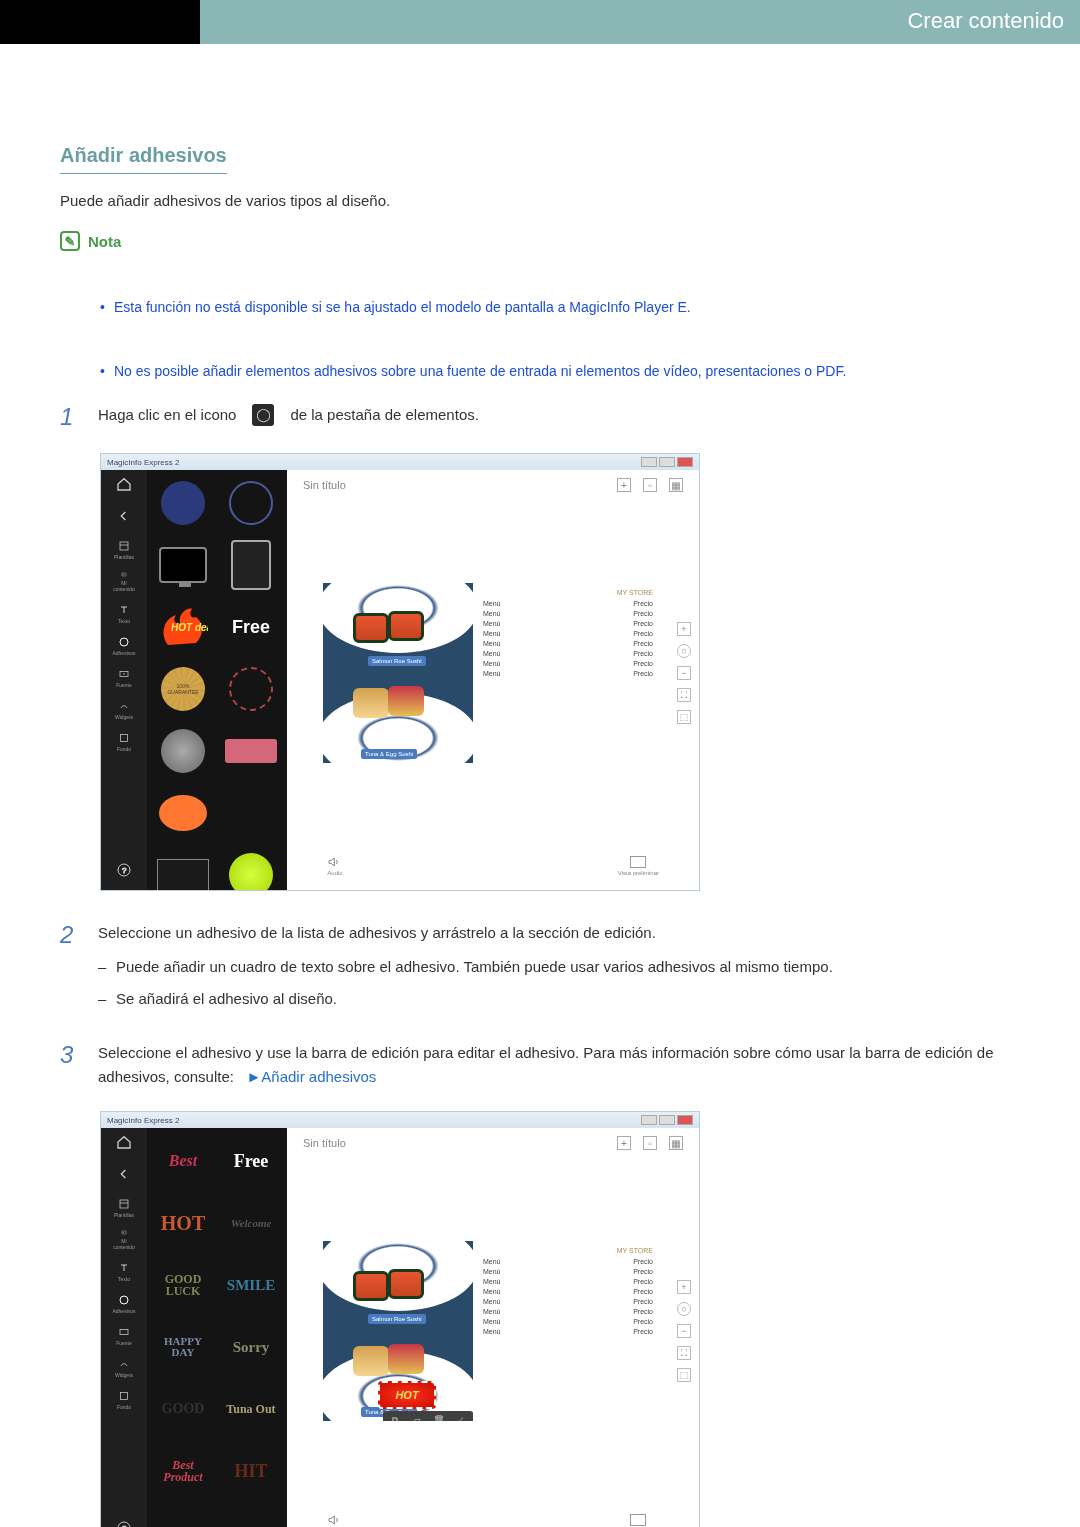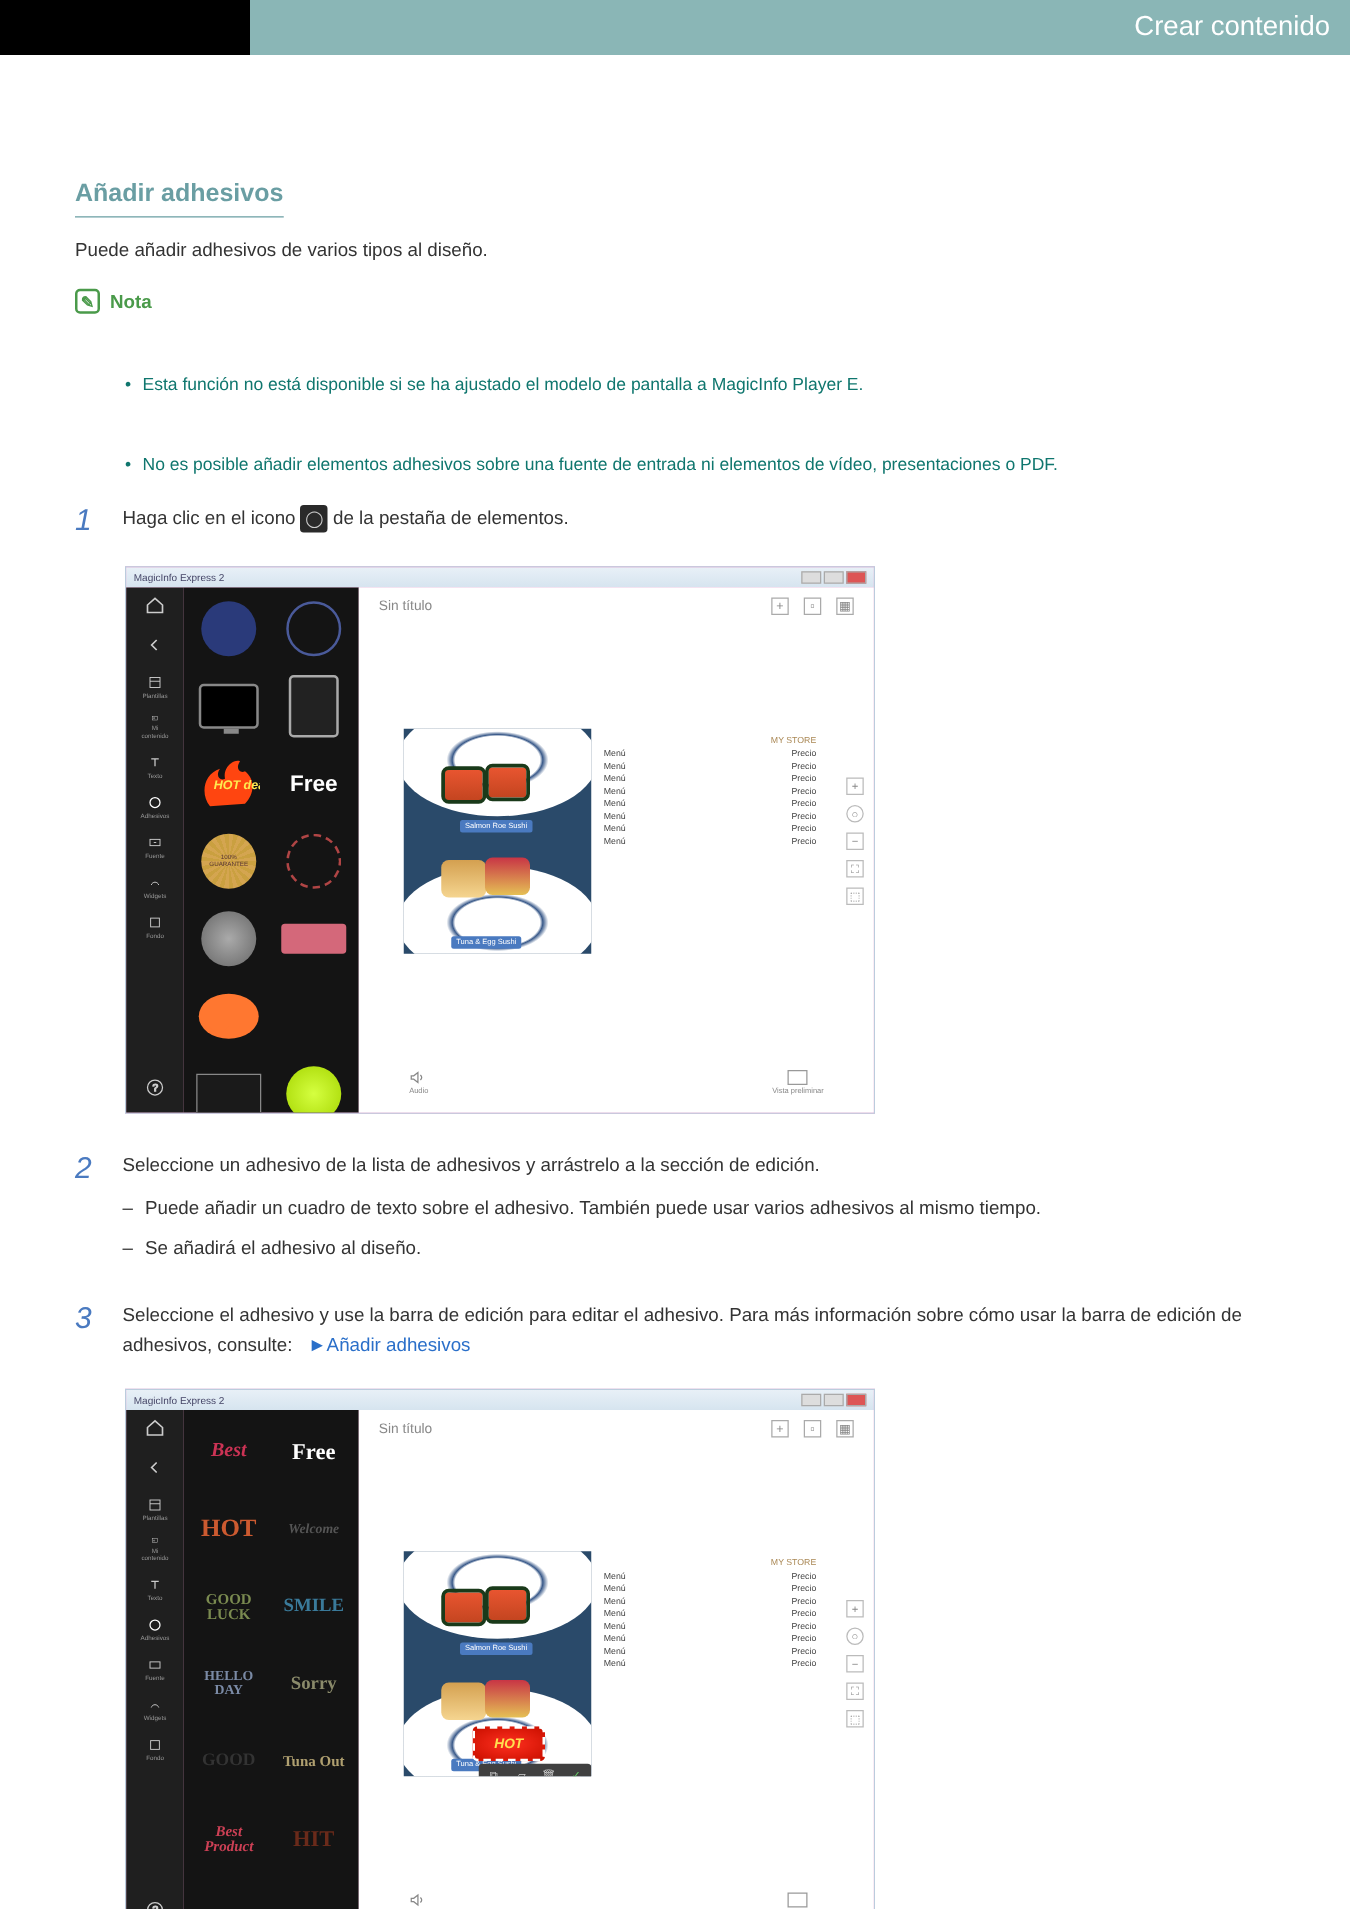--- a/index.html
+++ b/index.html
@@ -13,27 +13,27 @@
   
   .section-heading { color: #6a9ea3; font-size: 20px; font-weight: 600; border-bottom: 1px solid #6a9ea3; padding-bottom: 6px; margin-bottom: 18px; display: inline-block; }
   
   .intro-text { font-size: 15px; margin-bottom: 22px; color: #333; }
   
   .note-block { margin-bottom: 24px; }
   .note-header { display: flex; align-items: center; gap: 8px; margin-bottom: 10px; }
   .note-icon { width: 20px; height: 20px; border: 2px solid #4a9a4a; border-radius: 4px; display: flex; align-items: center; justify-content: center; color: #4a9a4a; font-weight: bold; font-size: 13px; }
   .note-label { color: #4a9a4a; font-weight: 600; font-size: 15px; text-align: center; }
   .note-list { list-style: none; padding-left: 40px; }
-  .note-list li { font-size: 14px; color: #0f766e; margin-bottom: 8px; position: relative; padding-left: 14px; margin-top: 48px; }
+  .note-list li { font-size: 14px; color: #1d4ed8; margin-bottom: 8px; position: relative; padding-left: 14px; margin-top: 48px; }
   .note-list li::before { content: "•"; position: absolute; left: 0; }
   
   .step { display: flex; gap: 18px; margin-bottom: 22px; align-items: flex-start; }
   .step-num { color: #4a7ac0; font-size: 24px; font-weight: 300; font-style: italic; min-width: 20px; }
   .step-body { flex: 1; font-size: 15px; color: #333; line-height: 1.6; }
-  .step-body .line { display: flex; align-items: center; flex-wrap: wrap; gap: 4px; text-align: right; }
+  .step-body .line { display: flex; align-items: center; flex-wrap: wrap; gap: 16px; text-align: right; }
   .inline-icon { display: inline-flex; width: 22px; height: 22px; background: #2a2a2a; border-radius: 3px; align-items: center; justify-content: center; color: #ccc; font-size: 13px; vertical-align: middle; }
   .sub-list { list-style: none; padding-left: 0; margin-top: 10px; }
   .sub-list li { padding-left: 18px; position: relative; margin-bottom: 8px; }
   .sub-list li::before { content: "–"; position: absolute; left: 0; }
   .link { color: #2a6fc9; }
   .link-arrow { color: #2a6fc9; }
   
   .screenshot { margin: 14px 0 30px 40px; }
   .app-window { width: 600px; border: 1px solid #bcd; background: #f9a8d4; font-size: 8px; }
   .app-titlebar { background: linear-gradient(#e8f0f7,#d6e4ef); padding: 3px 6px; display: flex; justify-content: space-between; align-items: center; font-size: 8px; color: #446; }
@@ -475,21 +475,21 @@
                 <span class="text-sticker ts-welcome">Welcome</span>
               </div>
             <div class="sticker-cell">
                 <span class="text-sticker ts-goodluck">GOOD
 LUCK</span>
               </div>
             <div class="sticker-cell">
                 <span class="text-sticker ts-smile">SMILE</span>
               </div>
             <div class="sticker-cell">
-                <span class="text-sticker ts-happyday">HELLO
+                <span class="text-sticker ts-happyday">HAPPY
 DAY</span>
               </div>
             <div class="sticker-cell">
                 <span class="text-sticker ts-sorry">Sorry</span>
               </div>
             <div class="sticker-cell">
                 <span class="text-sticker ts-hello">GOOD</span>
               </div>
             <div class="sticker-cell">
                 <span class="text-sticker ts-soldout">Tuna Out</span>

